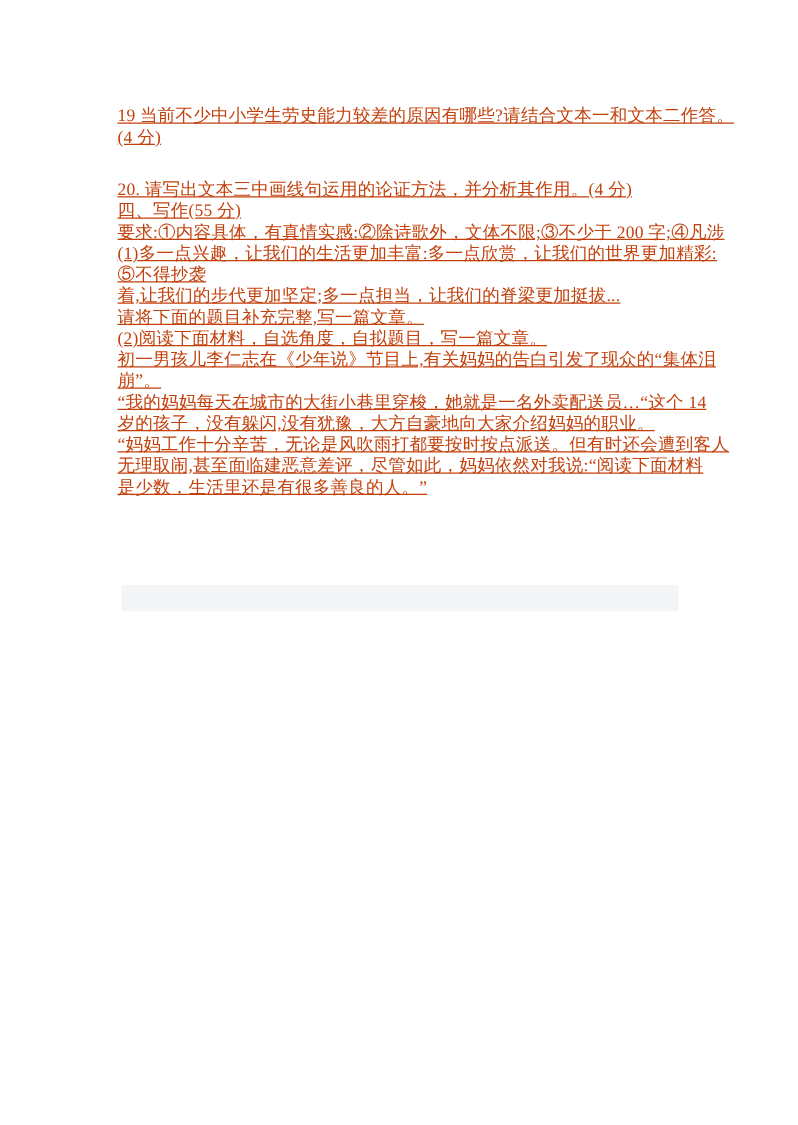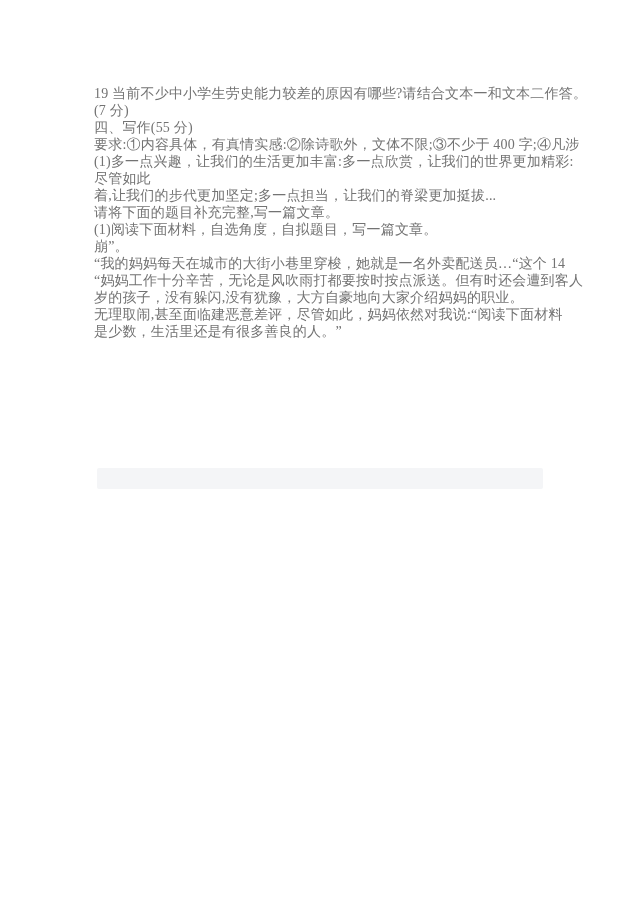--- a/index.html
+++ b/index.html
@@ -45,33 +45,35 @@
     height: 21px;
     background: #f4f5f7;
     border-radius: 2px;
   }
 </style>
 </head>
 <body>
 
 <div class="page" style="background: rgb(255, 255, 255);">
 
-  <div class="doc-column" style="color: #737373;">
+  <div class="doc-column" style="color: #c2410c; text-decoration: underline;">
     <div class="line">19 当前不少中小学生劳史能力较差的原因有哪些?请结合文本一和文本二作答。</div>
-    <div class="line">(7 分)</div>
+    <div class="line">(4 分)</div>
+    <div class="line para-gap">20. 请写出文本三中画线句运用的论证方法，并分析其作用。(4 分)</div>
     <div class="line">四、写作(55 分)</div>
-    <div class="line">要求:①内容具体，有真情实感:②除诗歌外，文体不限;③不少于 400 字;④凡涉</div>
+    <div class="line">要求:①内容具体，有真情实感:②除诗歌外，文体不限;③不少于 200 字;④凡涉</div>
     <div class="line">(1)多一点兴趣，让我们的生活更加丰富:多一点欣赏，让我们的世界更加精彩:</div>
-    <div class="line">尽管如此</div>
+    <div class="line">⑤不得抄袭</div>
     <div class="line">着,让我们的步代更加坚定;多一点担当，让我们的脊梁更加挺拔...</div>
     <div class="line">请将下面的题目补充完整,写一篇文章。</div>
-    <div class="line">(1)阅读下面材料，自选角度，自拟题目，写一篇文章。</div>
+    <div class="line">(2)阅读下面材料，自选角度，自拟题目，写一篇文章。</div>
+    <div class="line">初一男孩儿李仁志在《少年说》节目上,有关妈妈的告白引发了现众的“集体泪</div>
     <div class="line">崩”。</div>
     <div class="line">“我的妈妈每天在城市的大街小巷里穿梭，她就是一名外卖配送员…“这个 14</div>
+    <div class="line">岁的孩子，没有躲闪,没有犹豫，大方自豪地向大家介绍妈妈的职业。</div>
     <div class="line">“妈妈工作十分辛苦，无论是风吹雨打都要按时按点派送。但有时还会遭到客人</div>
-    <div class="line">岁的孩子，没有躲闪,没有犹豫，大方自豪地向大家介绍妈妈的职业。</div>
     <div class="line">无理取闹,甚至面临建恶意差评，尽管如此，妈妈依然对我说:“阅读下面材料</div>
     <div class="line">是少数，生活里还是有很多善良的人。”</div>
   </div>
 
   <div class="divider-bar" style="background: rgb(244, 245, 247);"></div>
 
 </div>
 
 </body></html>

